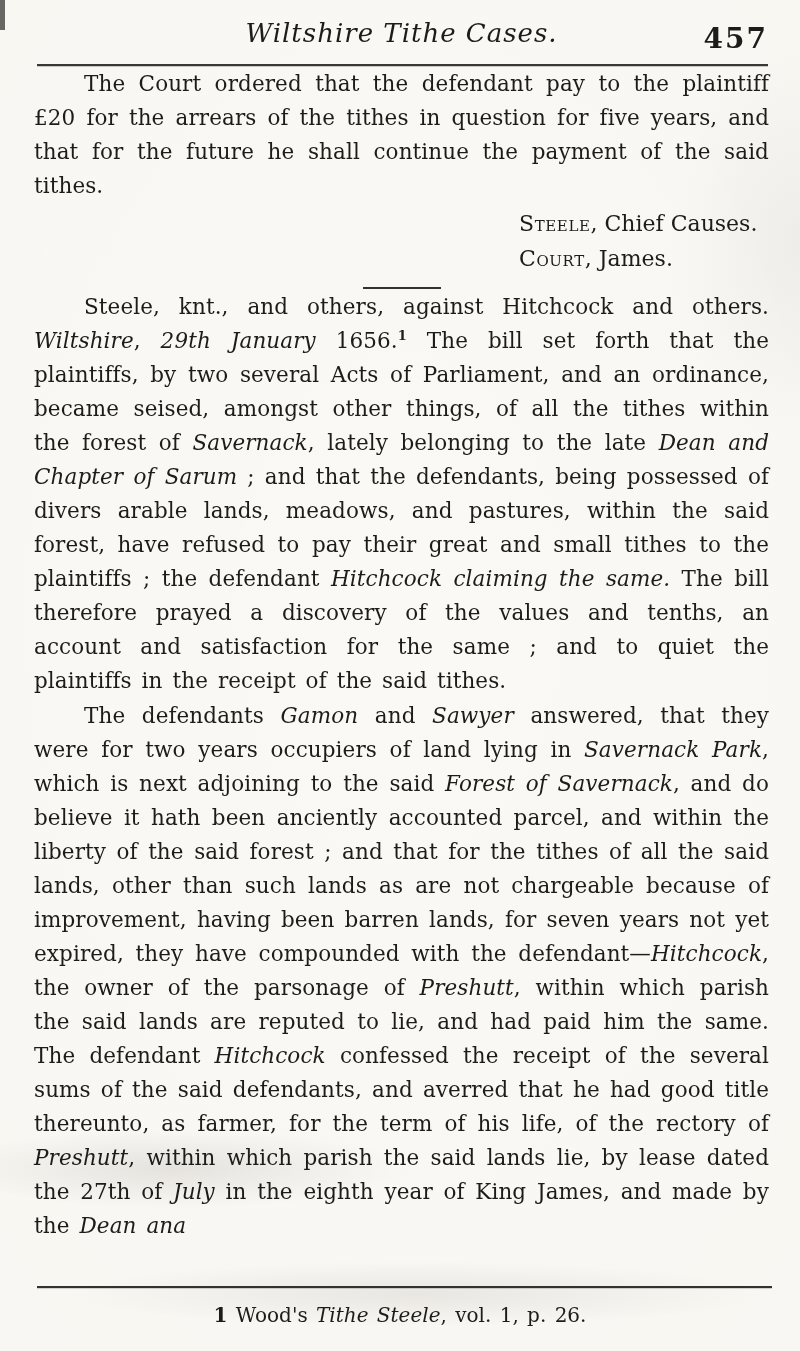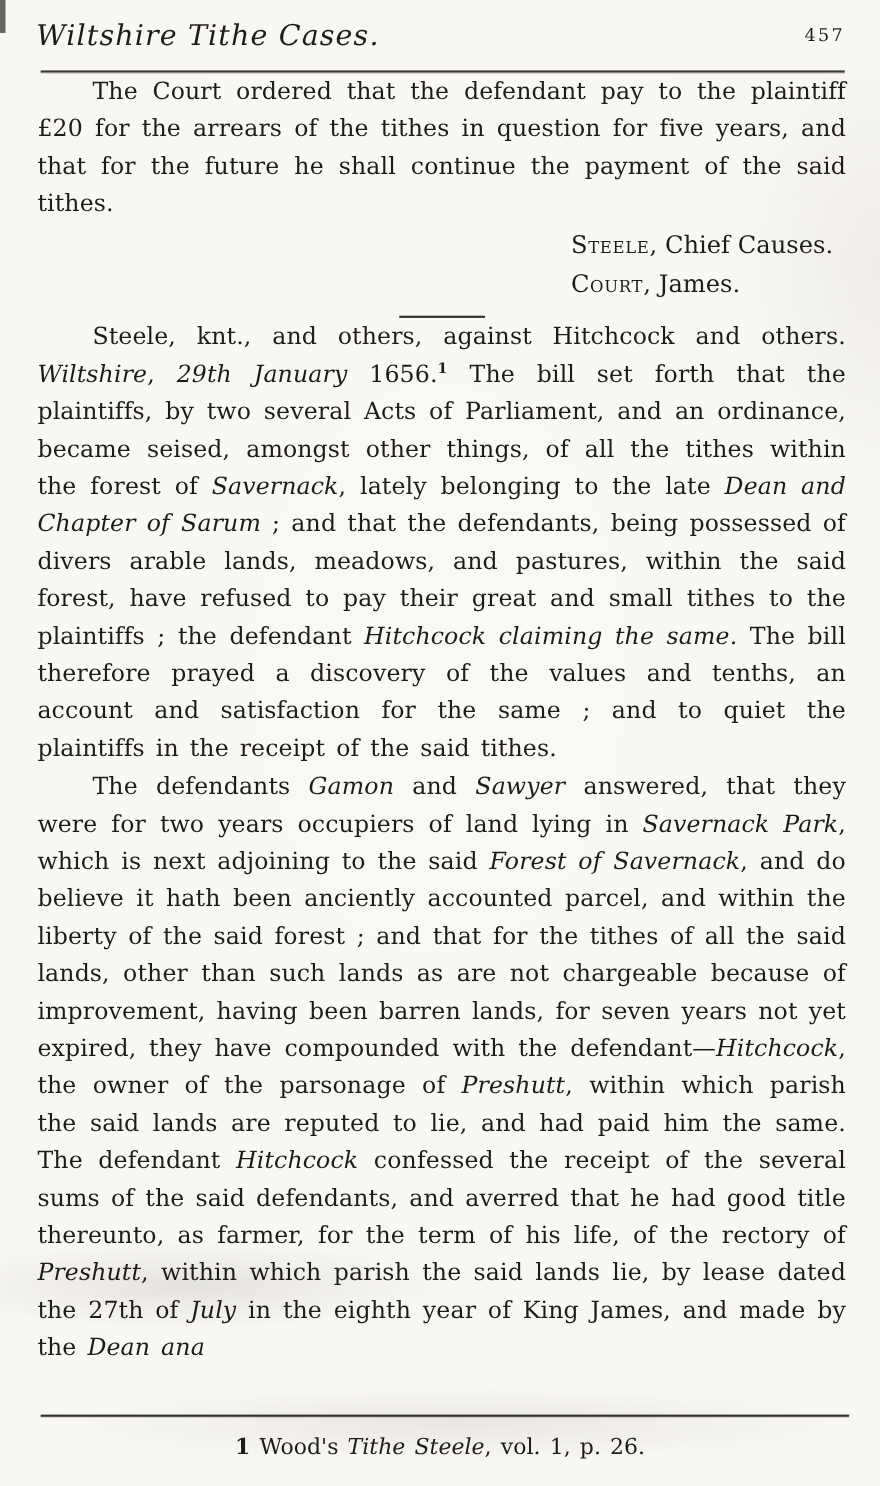--- a/index.html
+++ b/index.html
@@ -35,31 +35,33 @@
   }
   .running-head {
     position: relative;
     height: 42px;
   }
   .head-title {
     position: absolute;
     left: 0;
     right: 0;
     top: 4px;
+    text-align: center;
     font-style: italic;
     font-size: 26px;
     letter-spacing: 1px;
     white-space: nowrap;
   }
   .page-num {
     position: absolute;
     right: 2px;
     top: 8px;
-    font-size: 16px;
+    font-size: 28px;
     letter-spacing: 2px;
+    font-weight: bold;
   }
   .top-rule {
     border: none;
     border-top: 2px solid #3a3835;
     box-shadow: 0 1px 0 rgba(58,56,53,.25);
     margin: 8px 2px 0 4px;
     height: 0;
   }
   p.body-par {
     margin: 1px;

